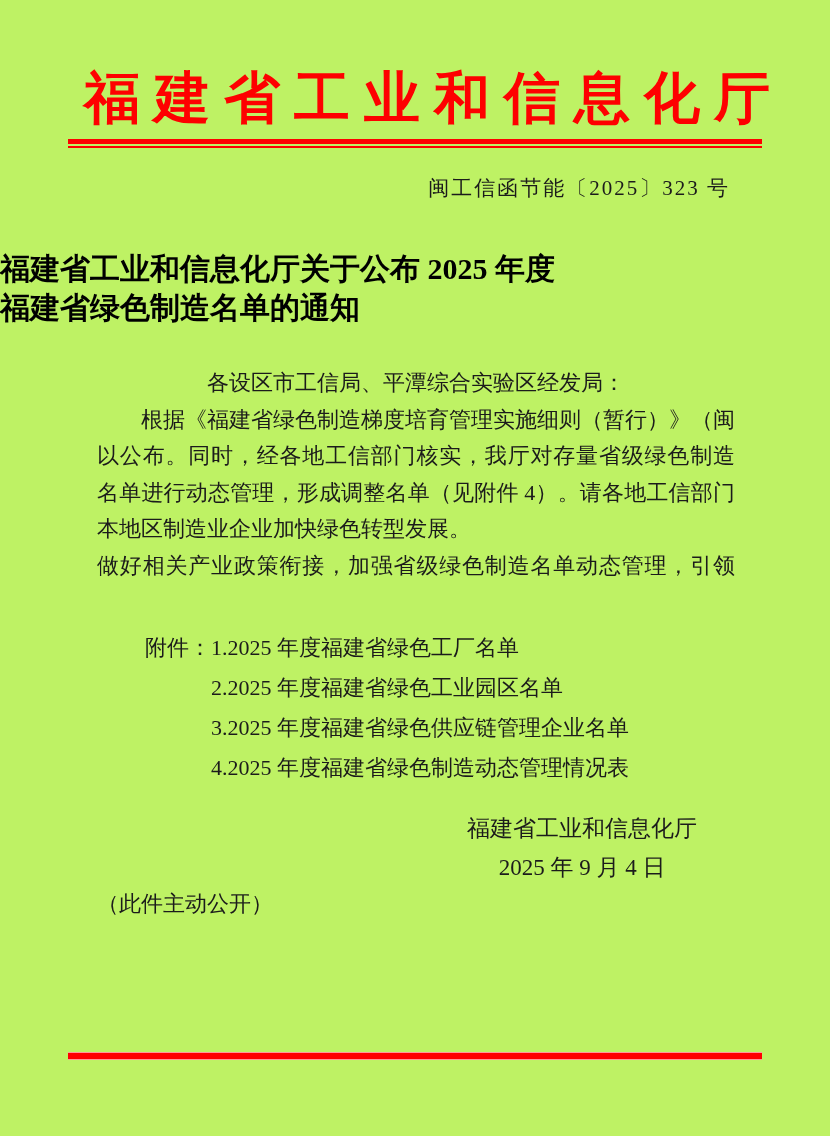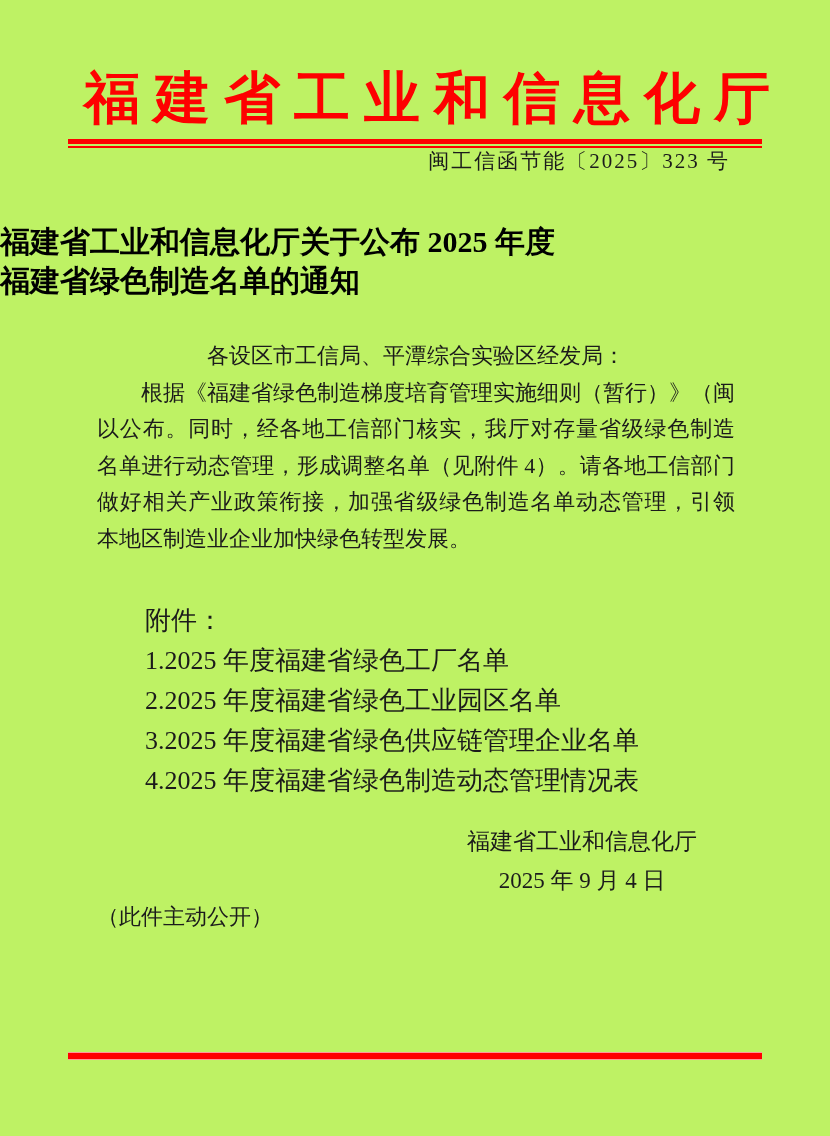--- a/index.html
+++ b/index.html
@@ -25,20 +25,21 @@
     white-space: nowrap;
     line-height: 1.15;
     text-indent: 14px; 
   }
   .red-divider { margin: 9px 68px 0; }
   .red-divider .bar-thick { height: 5px; background: #fe0000; }
   .red-divider .bar-gap   { height: 2px; background: transparent; }
   .red-divider .bar-thin  { height: 2px; background: #fe0000; }
   
   .doc-number {
+    margin-top: 27px;
     padding-right: 100px;
     text-align: right;
     font-size: 21px;
     letter-spacing: 2px;
     line-height: 26px;
   }
   
   .notice-title {
     margin-top: 48px;
     font-size: 30px;
@@ -52,25 +53,24 @@
     font-size: 22px;
     line-height: 36.5px;
   }
   .salutation { text-align: center; }
   .para-line { text-align: justify; text-align-last: justify; }
   .para-line.first { text-indent: 2em; }
   .para-line.last { text-align-last: left; }
   
   .attachments {
     margin: 44px 95px 0 145px;
-    font-size: 26px;
+    font-size: 22px;
     line-height: 40px;
     display: flex;
     align-items: flex-start;
-    flex-direction: column;
   }
   .attachments .att-label { white-space: nowrap; }
   
   .signature {
     margin: 21px 133px 0 auto;
     width: fit-content;
     text-align: center;
     font-size: 23px;
     line-height: 39px;
   }
@@ -109,22 +109,22 @@
     <span>福建省工业和信息化厅关于公布 2025 年度</span><br>
     <span>福建省绿色制造名单的通知</span>
   </div>
 
   <div class="body-block">
     <div class="salutation">各设区市工信局、平潭综合实验区经发局：</div>
     <div>
       <div class="para-line first">根据《福建省绿色制造梯度培育管理实施细则（暂行）》（闽</div>
       <div class="para-line">以公布。同时，经各地工信部门核实，我厅对存量省级绿色制造</div>
       <div class="para-line">名单进行动态管理，形成调整名单（见附件 4）。请各地工信部门</div>
+      <div class="para-line last">本地区制造业企业加快绿色转型发展。</div>
       <div class="para-line">做好相关产业政策衔接，加强省级绿色制造名单动态管理，引领</div>
-      <div class="para-line last">本地区制造业企业加快绿色转型发展。</div>
     </div>
   </div>
 
   <div class="attachments">
     <span class="att-label">附件：</span>
     <div>
       <div>1.2025 年度福建省绿色工厂名单</div>
       <div>2.2025 年度福建省绿色工业园区名单</div>
       <div>3.2025 年度福建省绿色供应链管理企业名单</div>
       <div>4.2025 年度福建省绿色制造动态管理情况表</div>

